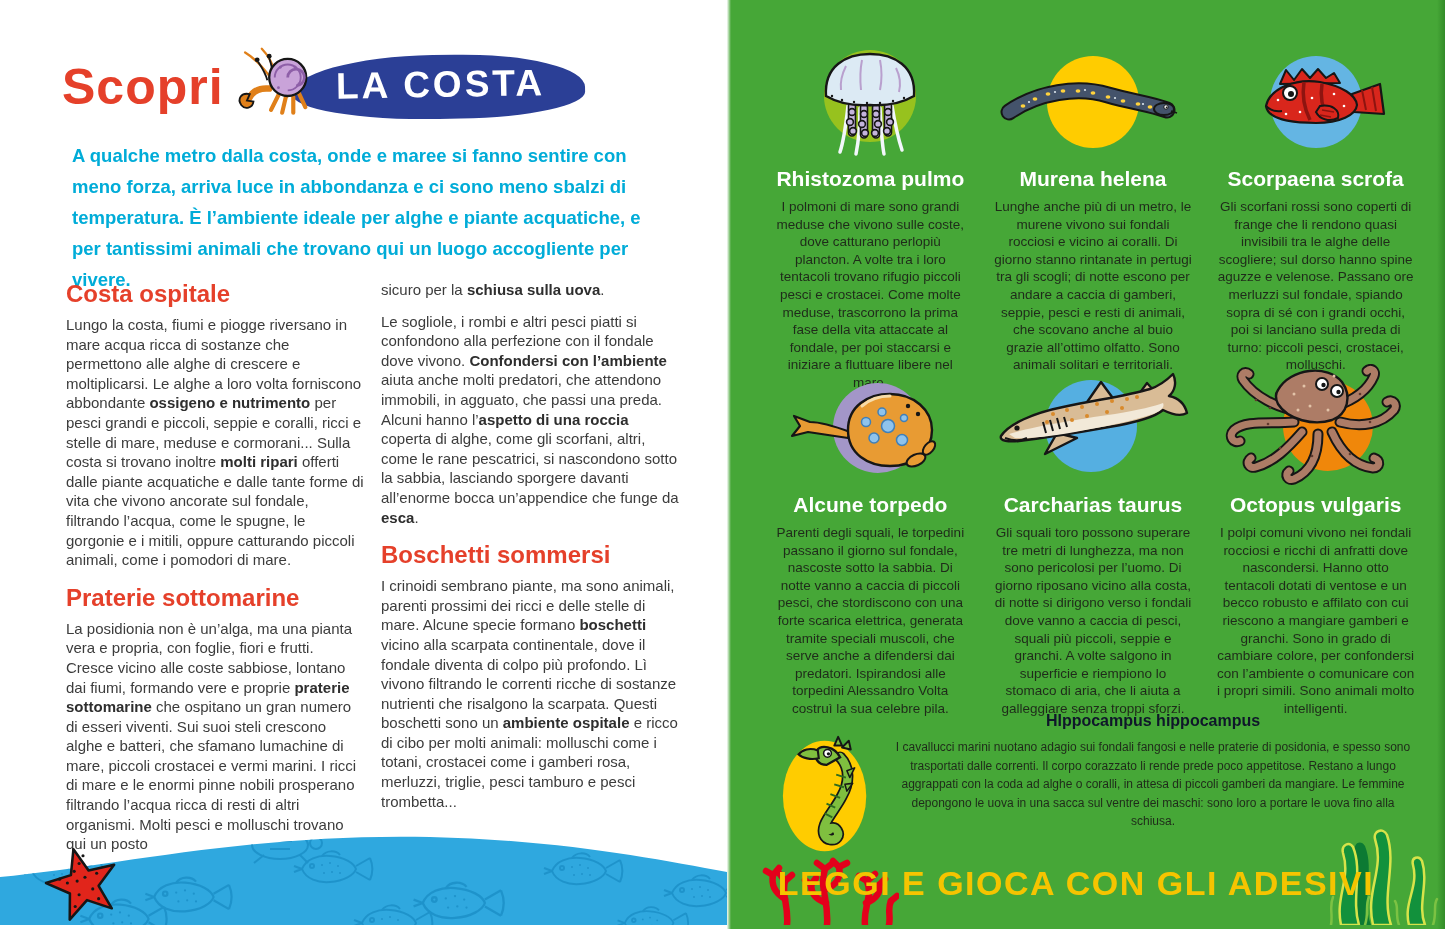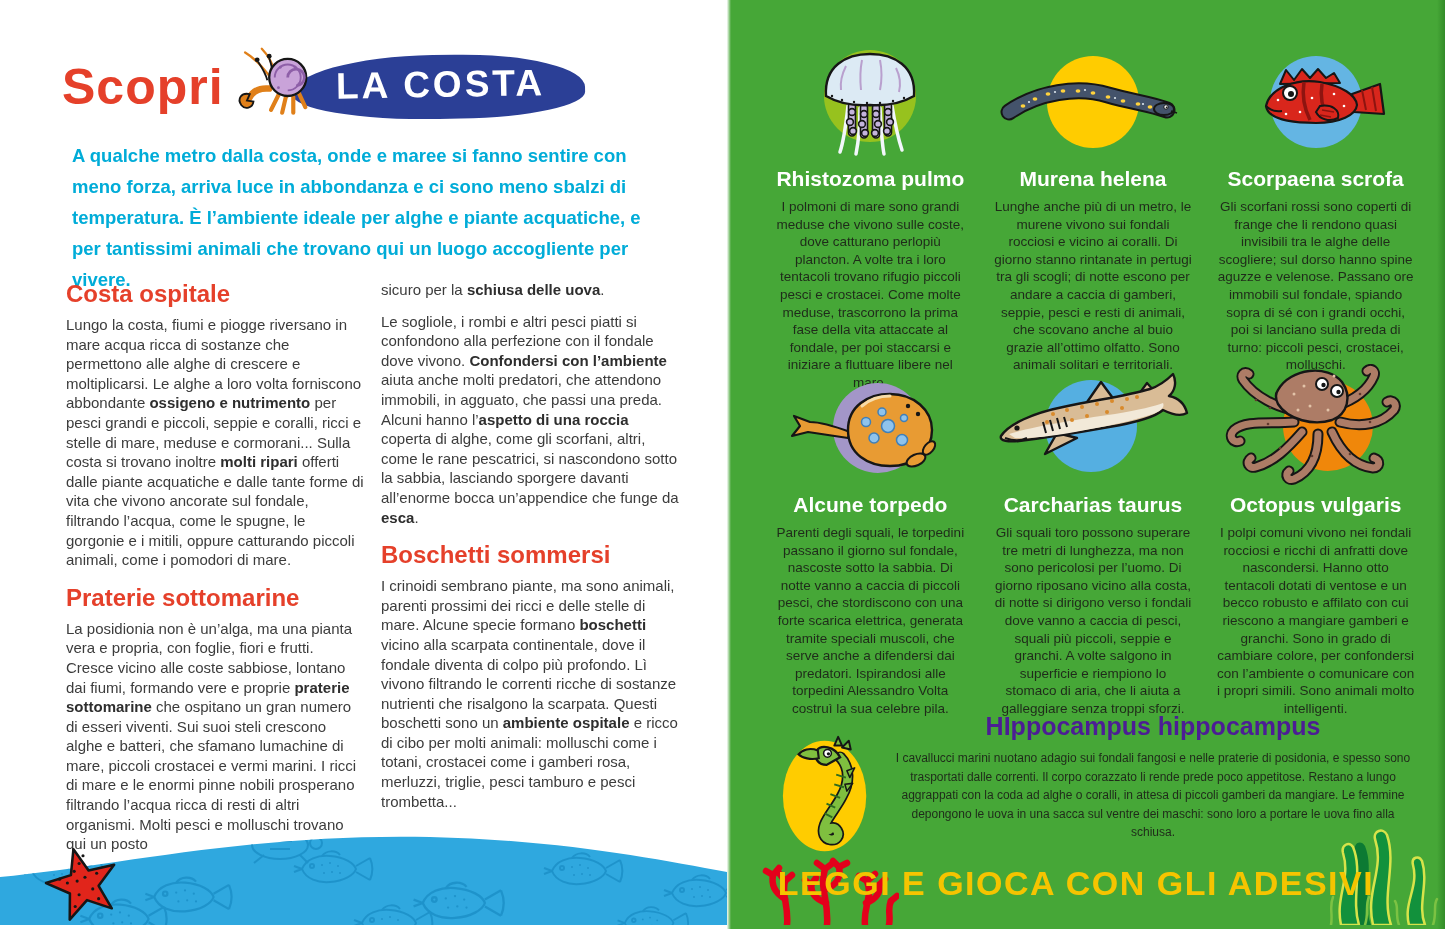--- a/index.html
+++ b/index.html
@@ -34,21 +34,21 @@
   .grid{position:absolute;left:36px;right:22px;display:grid;grid-template-columns:1fr 1fr 1fr;gap:8px;}
   .grid.row1{top:52px;}
   .grid.row2{top:378px;}
   .card{text-align:center;}
   .card .art{height:108px;display:flex;align-items:flex-end;justify-content:center;}
   .card h3{font-size:21px;font-weight:800;color:#ffffff;margin:7px 0 7px;}
   .card p{font-size:13.5px;line-height:17.6px;color:#1F2B1A;margin:0 8px;}
   .hippo{position:absolute;left:48px;right:26px;top:706px;display:flex;align-items:flex-start;z-index:2;}
   .hippo .art{width:112px;flex:none;margin-top:26px;}
   .hippo .content{flex:1;text-align:center;}
-  .hippo h3{font-size:25px;font-weight:800;color:#4c1d95;margin:6px 0 8px;}
+  .hippo h3{font-size:16px;font-weight:800;color:#0f172a;margin:6px 0 8px;}
   .hippo p{font-size:12px;line-height:18.6px;color:#1F2B1A;margin:0 8px;}
   .footer-text{position:absolute;left:0;right:20px;top:864px;text-align:center;font-size:34px;
       font-weight:800;color:#F5C400;letter-spacing:1.5px;z-index:3;}
   .coral{position:absolute;left:22px;bottom:0;z-index:2;}
   .seaweed{position:absolute;right:2px;bottom:0;z-index:2;}
 </style>
 </head>
 <body>
 
 <div class="stage">
@@ -83,21 +83,21 @@
     <div class="intro">A qualche metro dalla costa, onde e maree si fanno sentire con meno forza, arriva luce in abbondanza e ci sono meno sbalzi di temperatura. È l’ambiente ideale per alghe e piante acquatiche, e per tantissimi animali che trovano qui un luogo accogliente per vivere.</div>
 
     <div class="columns">
       <div class="col">
         <h2>Costa ospitale</h2>
         <p><span>Lungo la costa, fiumi e piogge riversano in mare acqua ricca di sostanze che permettono alle alghe di crescere e moltiplicarsi. Le alghe a loro volta forniscono abbondante </span><b>ossigeno e nutrimento</b><span> per pesci grandi e piccoli, seppie e coralli, ricci e stelle di mare, meduse e cormorani... Sulla costa si trovano inoltre </span><b>molti ripari</b><span> offerti dalle piante acquatiche e dalle tante forme di vita che vivono ancorate sul fondale, filtrando l’acqua, come le spugne, le gorgonie e i mitili, oppure catturando piccoli animali, come i pomodori di mare.</span></p>
         <h2 class="mt">Praterie sottomarine</h2>
         <p><span>La posidionia non è un’alga, ma una pianta vera e propria, con foglie, fiori e frutti. Cresce vicino alle coste sabbiose, lontano dai fiumi, formando vere e proprie </span><b>praterie sottomarine</b><span> che ospitano un gran numero di esseri viventi. Sui suoi steli crescono alghe e batteri, che sfamano lumachine di mare, piccoli crostacei e vermi marini. I ricci di mare e le enormi pinne nobili prosperano filtrando l’acqua ricca di resti di altri organismi. Molti pesci e molluschi trovano qui un posto</span></p>
       </div>
       <div class="col">
-        <p><span>sicuro per la </span><b>schiusa delle uova</b><span>.</span></p>
+        <p><span>sicuro per la </span><b>schiusa sulla uova</b><span>.</span></p>
         <p><span>Le sogliole, i rombi e altri pesci piatti si confondono alla perfezione con il fondale dove vivono. </span><b>Confondersi con l’ambiente</b><span> aiuta anche molti predatori, che attendono immobili, in agguato, che passi una preda. Alcuni hanno l’</span><b>aspetto di una roccia</b><span> coperta di alghe, come gli scorfani, altri, come le rane pescatrici, si nascondono sotto la sabbia, lasciando sporgere davanti all’enorme bocca un’appendice che funge da </span><b>esca</b><span>.</span></p>
         <h2 class="mt">Boschetti sommersi</h2>
         <p><span>I crinoidi sembrano piante, ma sono animali, parenti prossimi dei ricci e delle stelle di mare. Alcune specie formano </span><b>boschetti</b><span> vicino alla scarpata continentale, dove il fondale diventa di colpo più profondo. Lì vivono filtrando le correnti ricche di sostanze nutrienti che risalgono la scarpata. Questi boschetti sono un </span><b>ambiente ospitale</b><span> e ricco di cibo per molti animali: molluschi come i totani, crostacei come i gamberi rosa, merluzzi, triglie, pesci tamburo e pesci trombetta...</span></p>
       </div>
     </div>
 
     <div class="wave">
       <svg width="727" height="96" viewBox="0 0 727 96">
         <defs>
           <clipPath id="waveclip">
@@ -268,21 +268,21 @@
                 <circle cx="62" cy="50" r="1.3"></circle>
                 <circle cx="84" cy="62" r="1.3"></circle>
                 <circle cx="96" cy="48" r="1.3"></circle>
                 <circle cx="118" cy="44" r="1.3"></circle>
                 <circle cx="128" cy="56" r="1.3"></circle>
                 <circle cx="70" cy="64" r="1.3"></circle>
               </g>
           </svg>
         </div>
         <h3>Scorpaena scrofa</h3>
-        <p>Gli scorfani rossi sono coperti di frange che li rendono quasi invisibili tra le alghe delle scogliere; sul dorso hanno spine aguzze e velenose. Passano ore immobili sul fondale, spiando sopra di sé con i grandi occhi, poi si lanciano sulla preda di turno: piccoli pesci, crostacei, molluschi.</p>
+        <p>Gli scorfani rossi sono coperti di frange che li rendono quasi invisibili tra le alghe delle scogliere; sul dorso hanno spine aguzze e velenose. Passano ore merluzzi sul fondale, spiando sopra di sé con i grandi occhi, poi si lanciano sulla preda di turno: piccoli pesci, crostacei, molluschi.</p>
       </div>
     </div>
 
     <div class="grid row2">
 
       <div class="card">
         <div class="art">
           <svg width="200" height="112" viewBox="0 0 200 112">
             <circle cx="108" cy="54" r="45" fill="#A396C8"></circle>
             <path d="M80,58 C64,52 52,48 40,48 L24,42 L30,52 L22,62 L38,58 C52,60 64,62 78,64 Z" fill="#E89B33" stroke="#161616" stroke-width="2.2" stroke-linejoin="round"></path>

